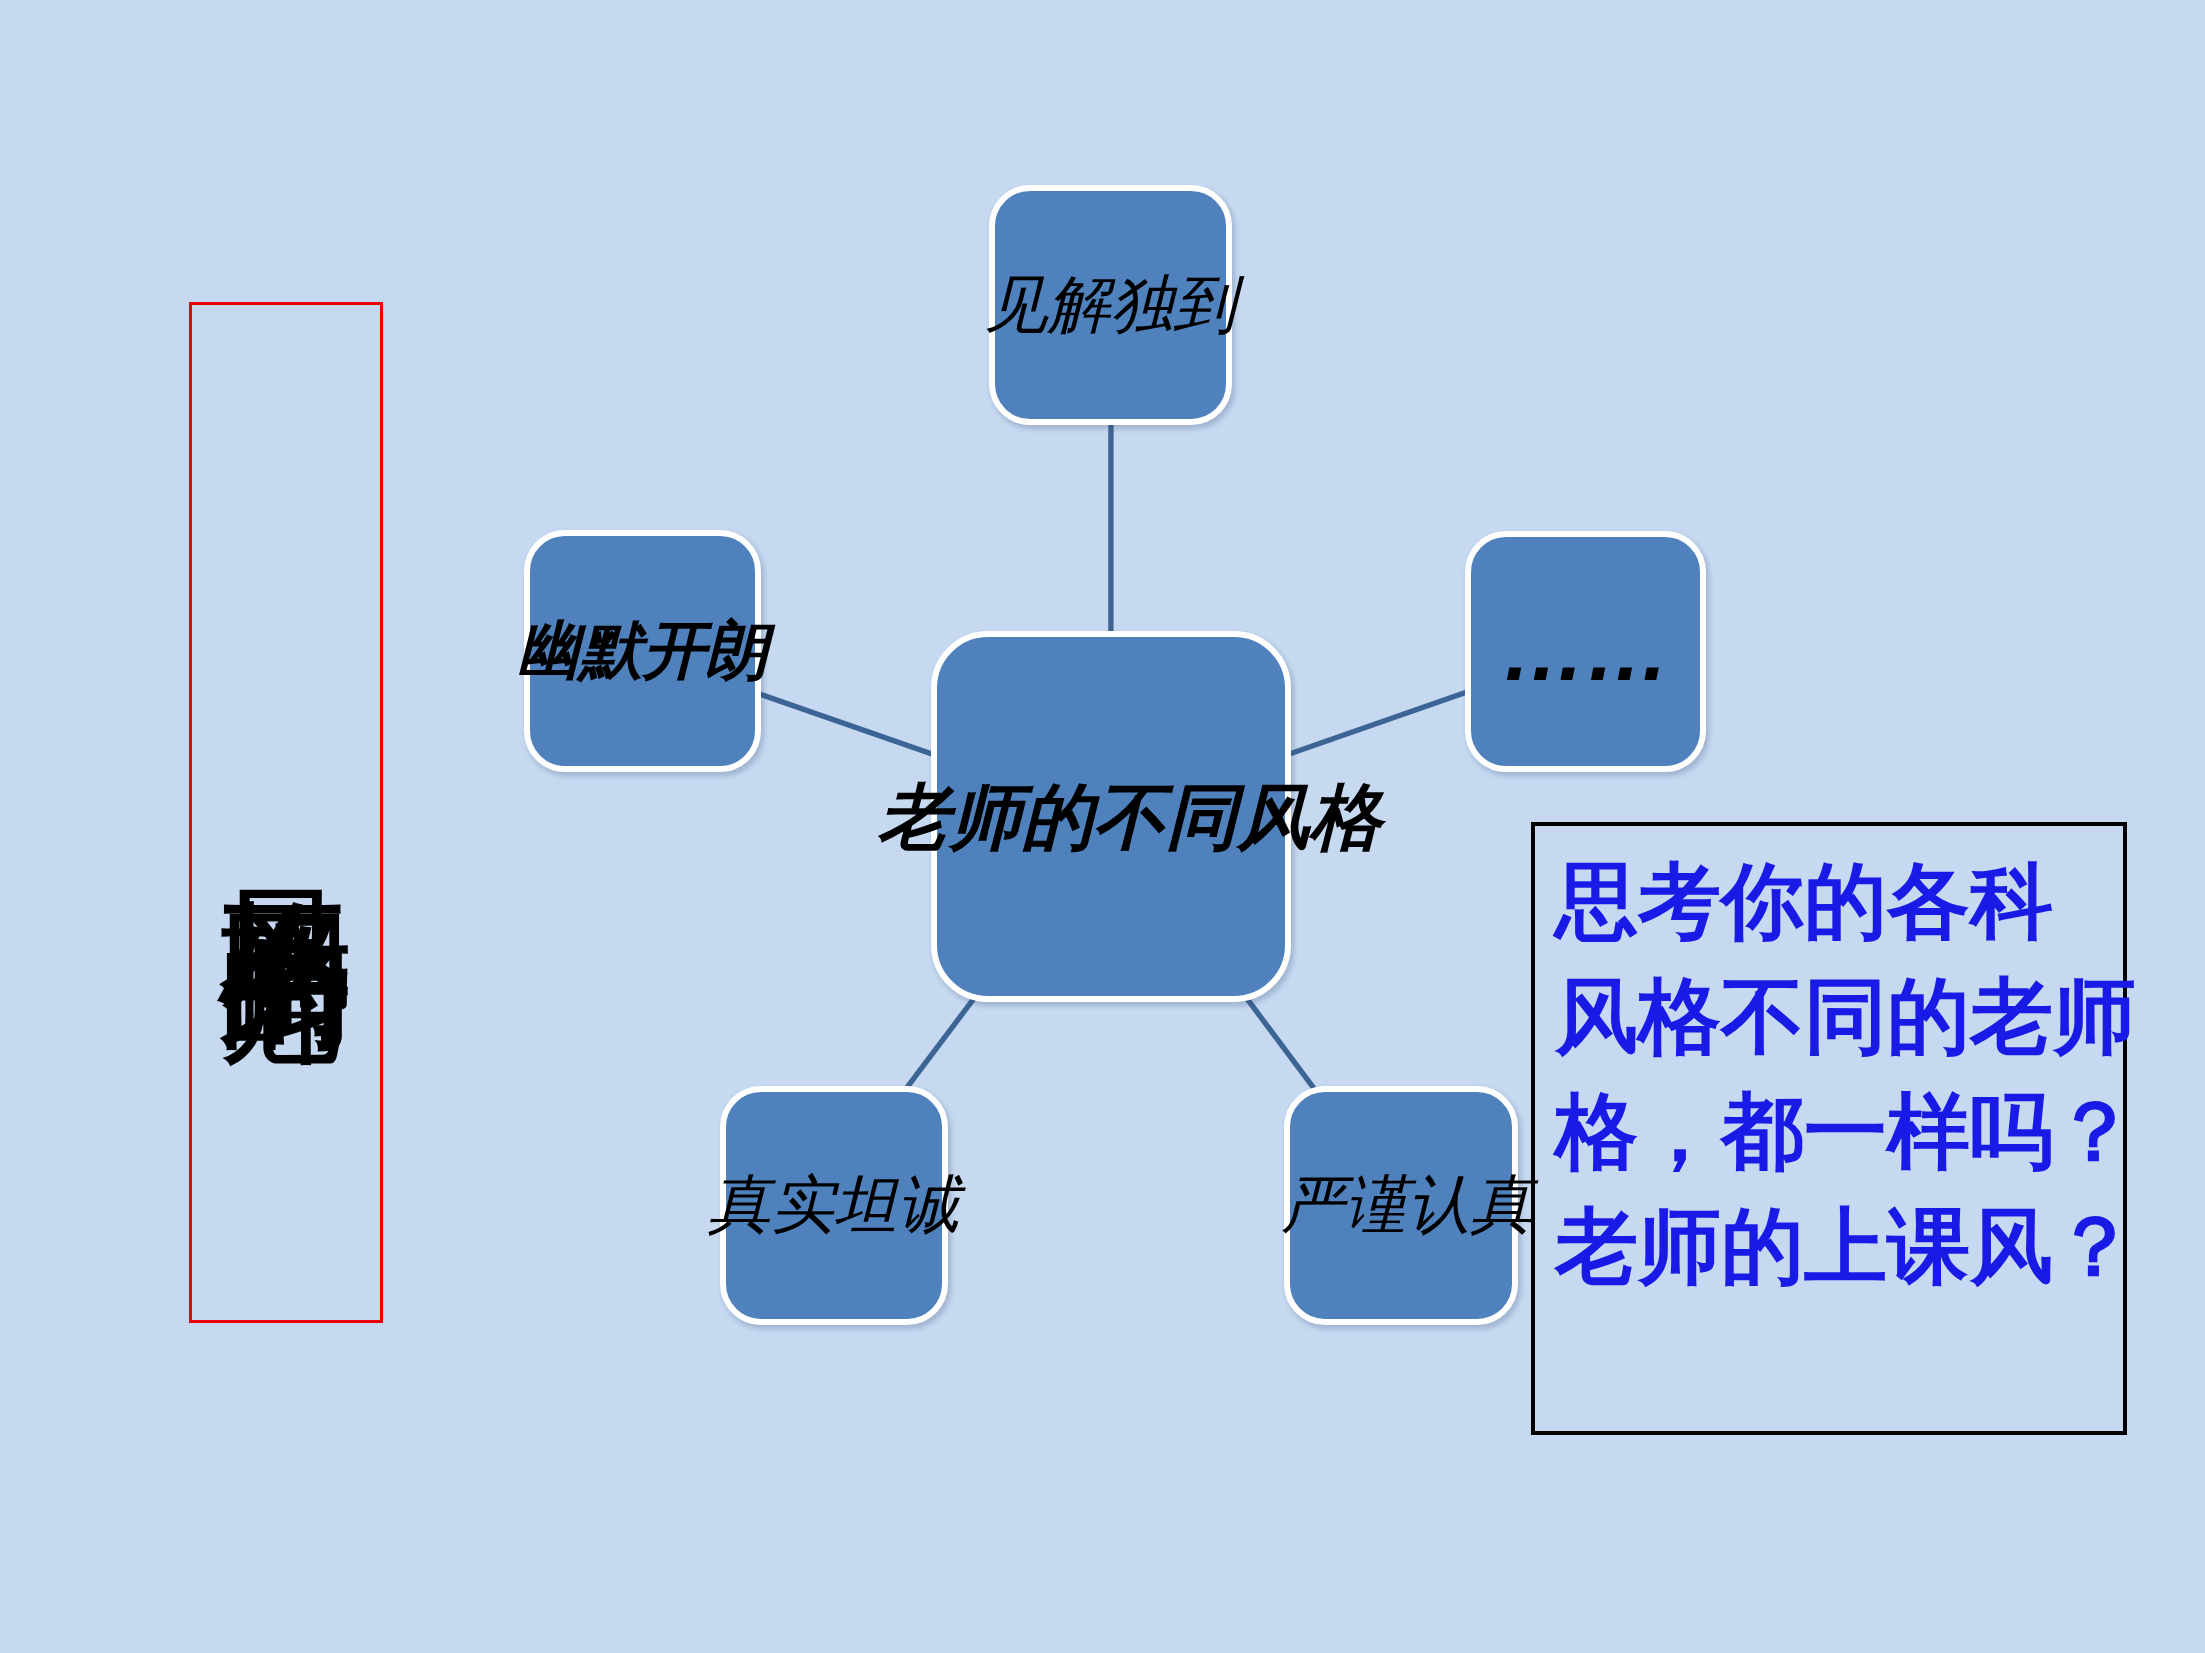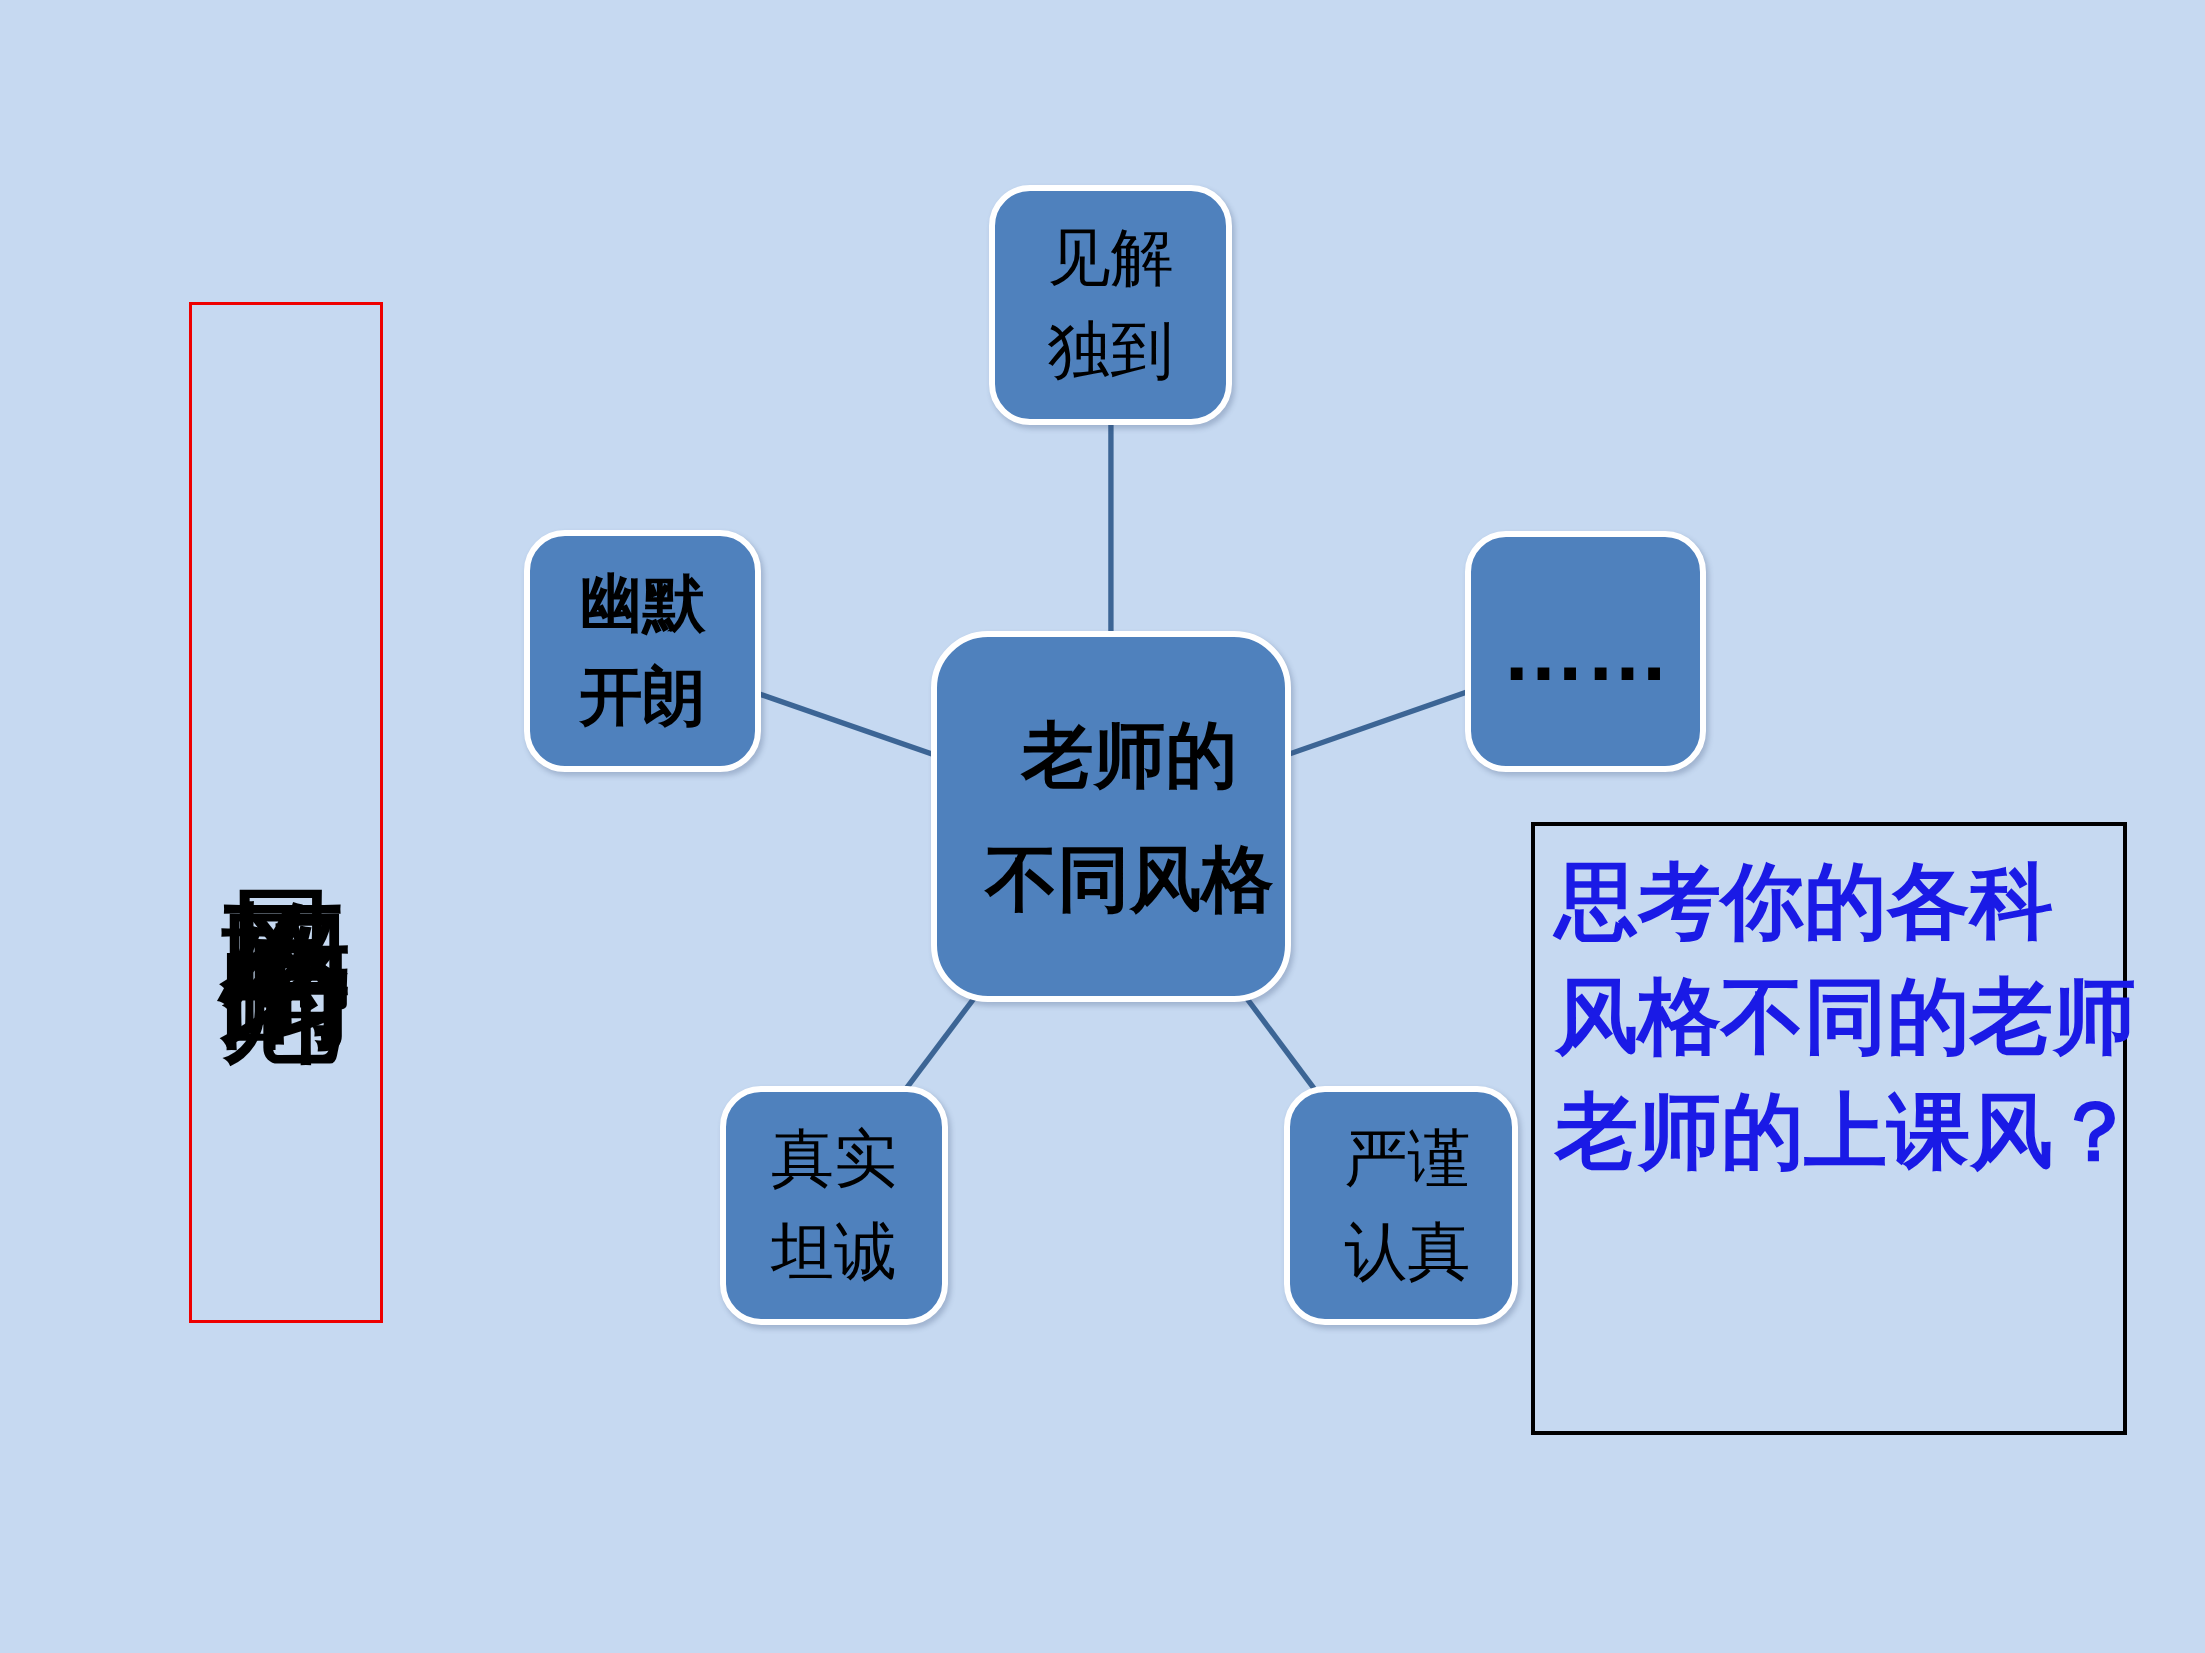--- a/index.html
+++ b/index.html
@@ -29,26 +29,27 @@
     stroke-width: 7;
   }
 
   
   .node {
     position: absolute;
     box-sizing: border-box;
     background: var(--node-fill, #4F81BD);
     border: 6.9px solid var(--node-border, #FFFFFF);
     display: flex;
-    flex-direction: column;
+    flex-direction: row;
     align-items: center;
     justify-content: center;
     text-align: center;
     color: var(--node-text, #000000);
     box-shadow: 2.3px 3.1px 5.4px rgba(50, 70, 110, 0.25);
+    font-style: italic;
   }
   .node--satellite {
     border-radius: 41px;
     font-family: "Liberation Serif", "DejaVu Serif", serif;
     font-size: 63px;
     line-height: 93px;
   }
   .node--top         { left: 989px; top: 185px;  width: 243px; height: 240px; }
   .node--left        { left: 524px;  top: 530px;  width: 237px; height: 242px; font-weight: bold; }
   .node--right       { left: 1465px; top: 531px;  width: 241px; height: 241px;
@@ -151,17 +152,18 @@
   </div>
 
   <div class="node node--satellite node--bottom-right">
     <span class="node-line">严谨</span>
     <span class="node-line">认真</span>
   </div>
 
   <div class="question-box">
     <div class="q-line">思考你的各科</div>
     <div class="q-line">风格不同的老师</div>
+    <div class="q-line">格，都一样吗？</div>
     <div class="q-line">老师的上课风？</div>
   </div>
 
 </div>
 
 
 </body></html>

